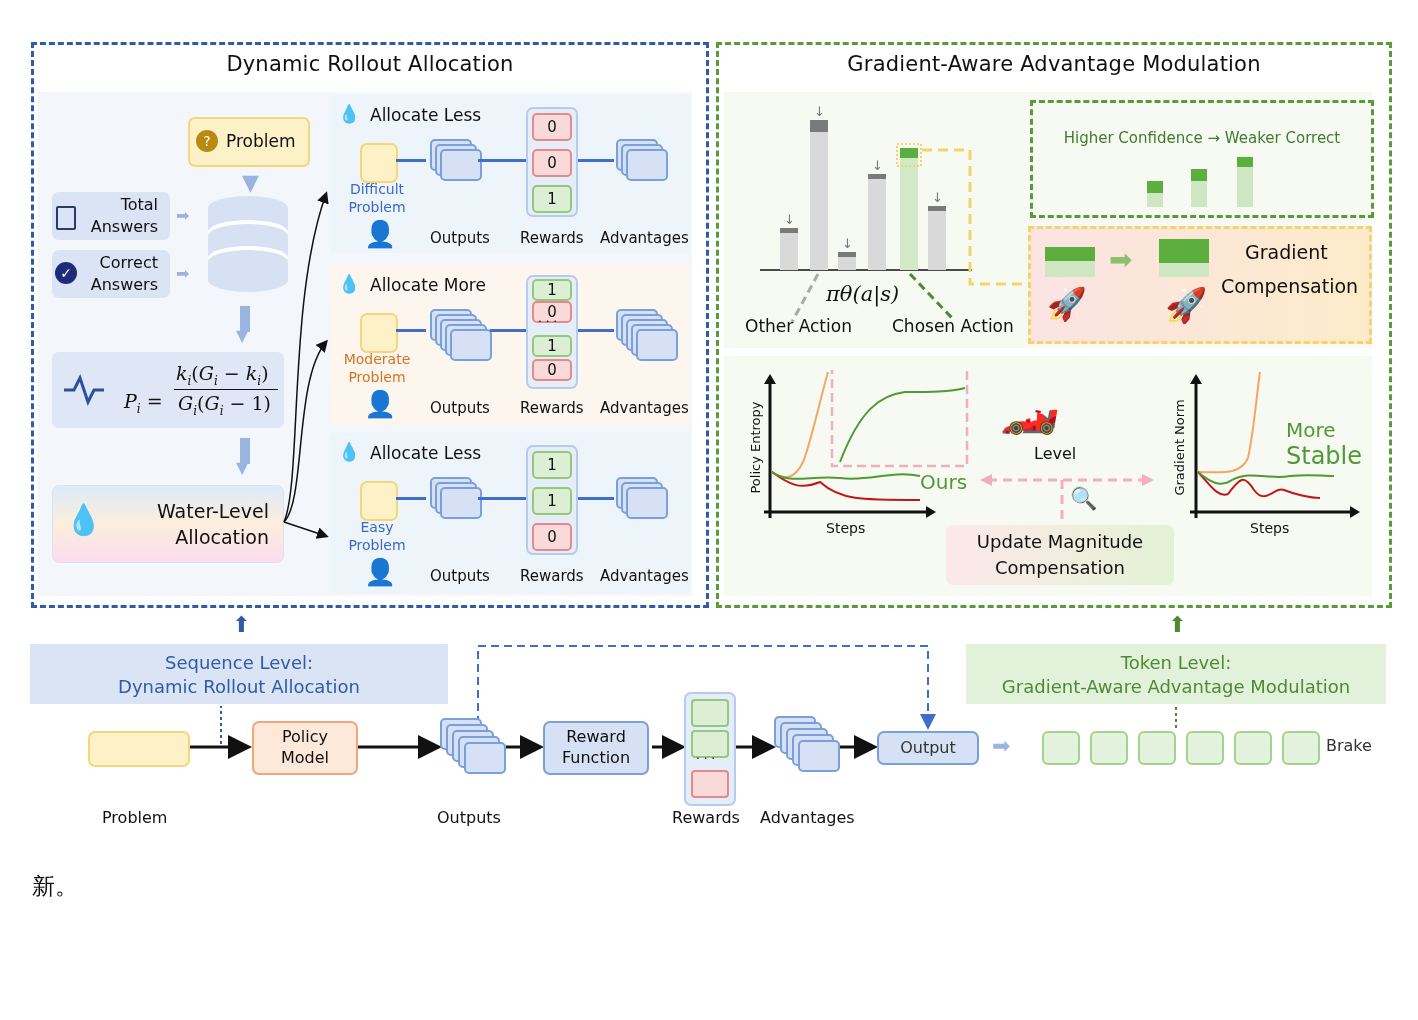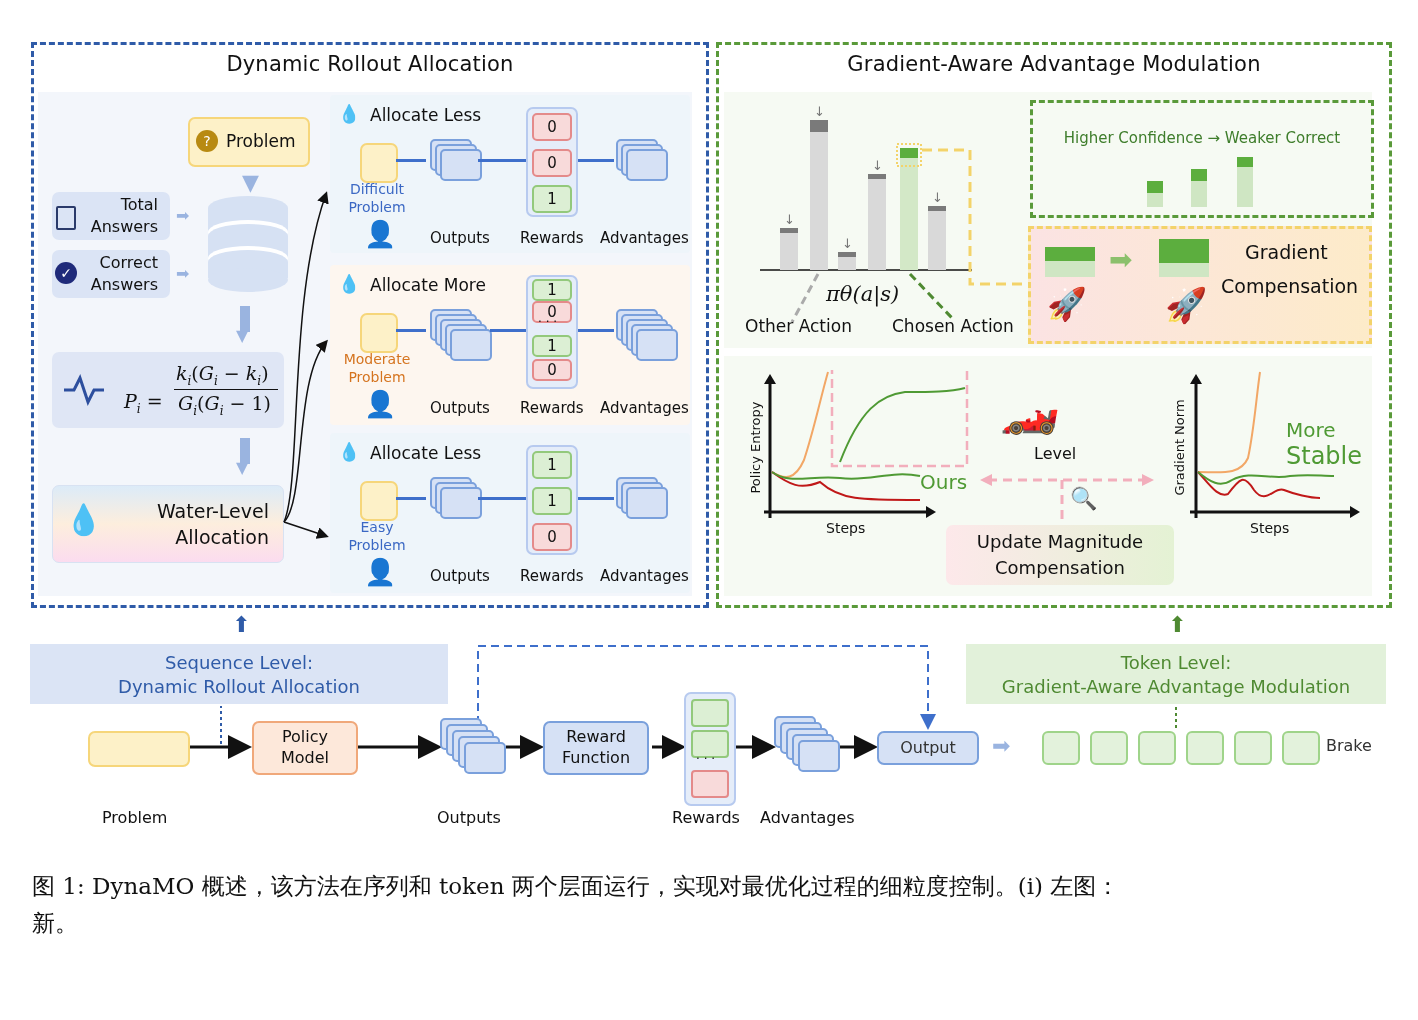--- a/index.html
+++ b/index.html
@@ -353,15 +353,14 @@
     <div class="tok" style="left: 1282px; top: 731px;"></div>
   </div>
 <div class="abs" style="left:1326px;top:736px;font-size:16px;color:#333;">Brake</div>
 
 <div class="abs" style="left:102px;top:808px;font-size:16px;">Problem</div>
 <div class="abs" style="left:437px;top:808px;font-size:16px;">Outputs</div>
 <div class="abs" style="left:672px;top:808px;font-size:16px;">Rewards</div>
 <div class="abs" style="left:760px;top:808px;font-size:16px;">Advantages</div>
 
 <div class="abs caption" style="left:32px;top:868px;width:1370px;">
-  <div>图 1: DynaMO 概述，该方法在序列和 token 两个层面运行，实现对最优化过程的细粒度控制。(i) 左图：</div>
   <div>新。</div>
 </div>
 
 </body></html>

